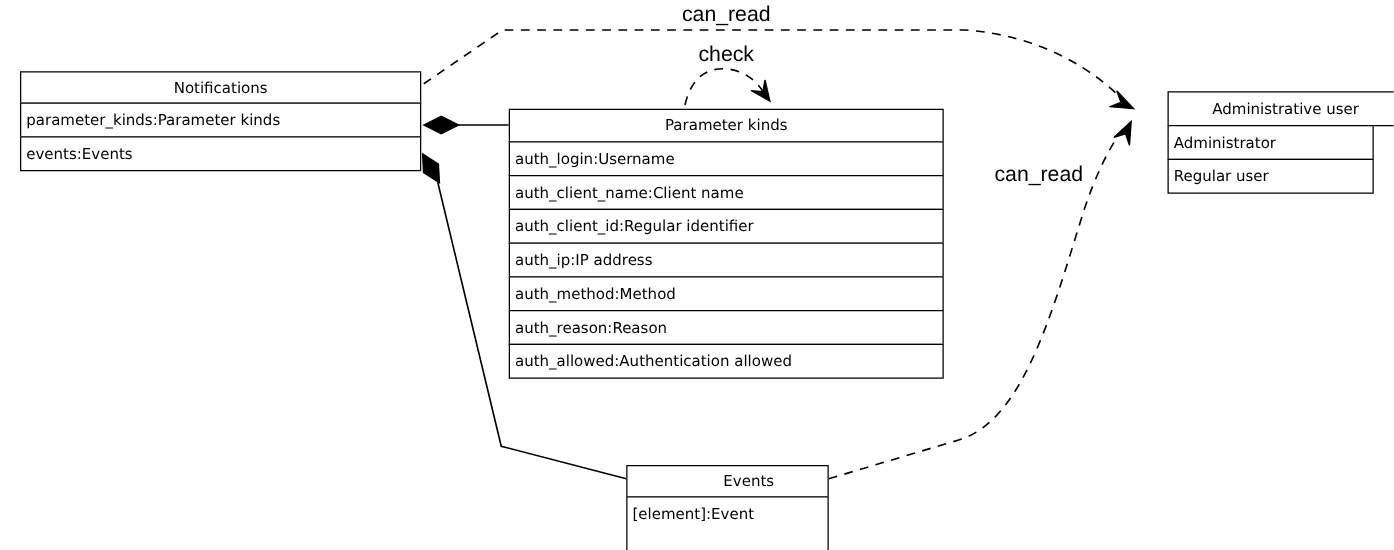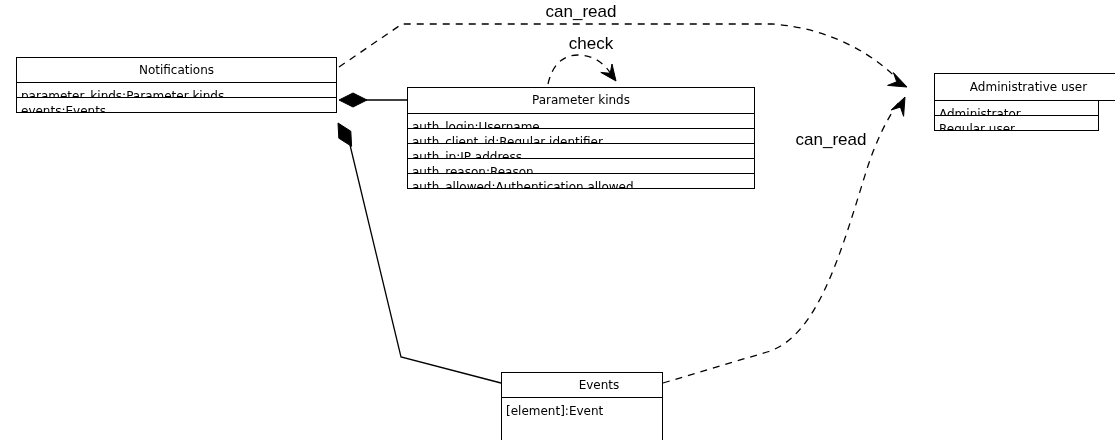--- a/index.html
+++ b/index.html
@@ -55,21 +55,21 @@
     text-align: center;
     height: 27px;
     line-height: 25px;
     white-space: nowrap;
     overflow: hidden;
   }
   .node .row {
     border: 1px solid #000000;
     background: #ffffff;
     margin-top: -1px;
-    height: 16px;
+    height: 28px;
     line-height: 26px;
     padding-left: 4px;
     text-align: left;
     white-space: nowrap;
     overflow: hidden;
   }
   .edge-label {
     position: absolute;
     color: #000000;
     font-family: Liberation Sans, sans-serif;
@@ -104,34 +104,36 @@
 
   <div class="node" style="left:16px; top:57px; width:321px;">
     <div class="title" style="height:26px; line-height:24px;">Notifications</div>
     <div class="row">parameter_kinds:Parameter kinds</div>
     <div class="row">events:Events</div>
   </div>
 
   <div class="node" style="left:407px; top:87px; width:348px;">
     <div class="title">Parameter kinds</div>
     <div class="row">auth_login:Username</div>
+    <div class="row">auth_client_name:Client name</div>
     <div class="row">auth_client_id:Regular identifier</div>
     <div class="row">auth_ip:IP address</div>
+    <div class="row">auth_method:Method</div>
     <div class="row">auth_reason:Reason</div>
     <div class="row">auth_allowed:Authentication allowed</div>
   </div>
 
   <div class="node" style="left:908px; top:73px; width:189px;padding-left:26px;">
     <div class="title" style="height:28px; line-height:26px;">Administrative user</div>
     <div class="row" style="width:165px;">Administrator</div>
     <div class="row" style="width:165px;">Regular user</div>
   </div>
 
   <div class="node" style="left:501px; top:372px; width:162px;">
     <div class="title" style="height:26px; line-height:24px;padding-left:34px;">Events</div>
     <div class="row" style="height:44px; line-height:27px;">[element]:Event</div>
   </div>
 
   <div class="edge-label" style="left:531px; top:2px; width:100px;">can_read</div>
-  <div class="edge-label" style="left:548px; top:34px; width:66px;margin-left:10px;">check</div>
+  <div class="edge-label" style="left:548px; top:34px; width:66px;">check</div>
   <div class="edge-label" style="left:781px; top:130px; width:100px;">can_read</div>
 
 </div>
 
 </body></html>

